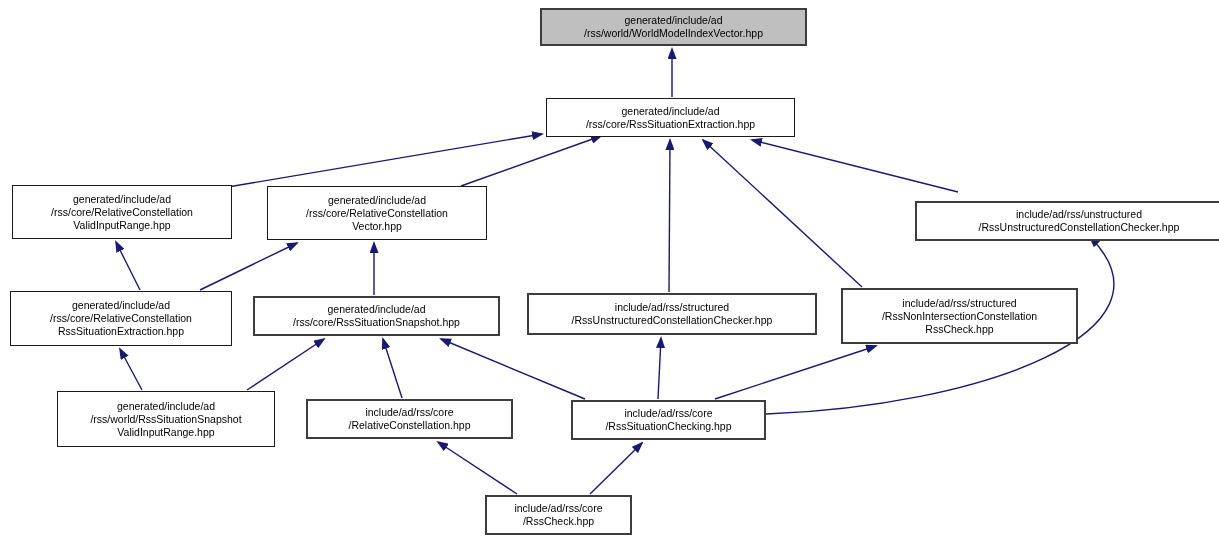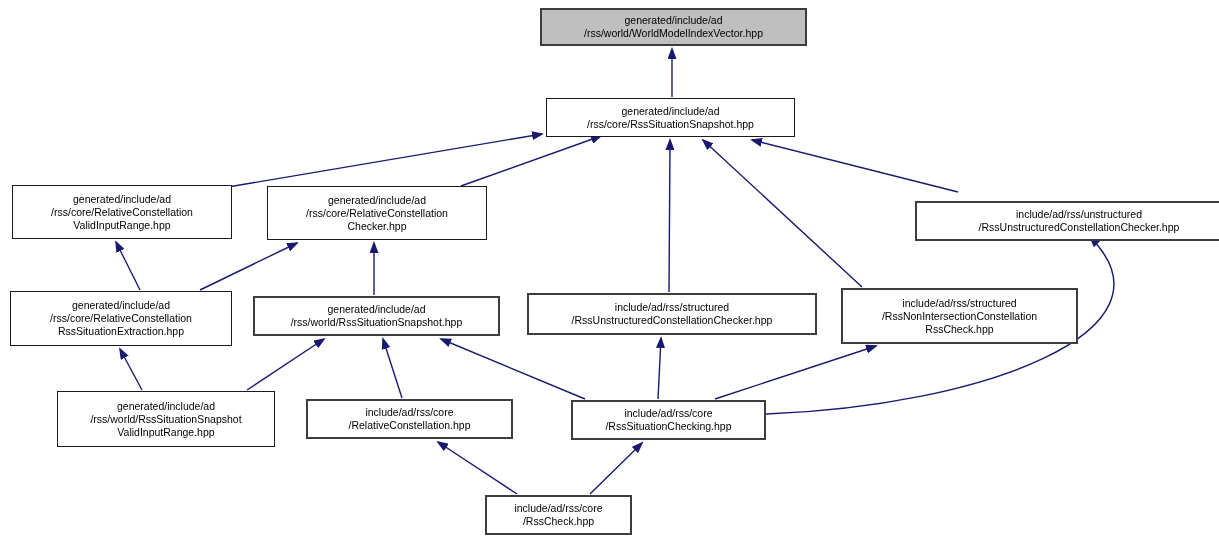--- a/index.html
+++ b/index.html
@@ -72,44 +72,44 @@
       <path d="M766,414 C980,406 1185,332 1090,237" fill="none" stroke="#191970" stroke-width="1.4" marker-end="url(#arrow)"></path>
       <path d="M517,494 L438,442" fill="none" stroke="#191970" stroke-width="1.4" marker-end="url(#arrow)"></path>
       <path d="M590,494 L642,443" fill="none" stroke="#191970" stroke-width="1.4" marker-end="url(#arrow)"></path>
     </svg>
 <div class="node highlight bold" style="left: 540px; top: 8px; width: 267px; height: 38px;">
       <div class="line">generated/include/ad</div>
       <div class="line">/rss/world/WorldModelIndexVector.hpp</div>
     </div>
     <div class="node" style="left: 546px; top: 98px; width: 249px; height: 39px;">
       <div class="line">generated/include/ad</div>
-      <div class="line">/rss/core/RssSituationSnapshot.hpp</div>
+      <div class="line">/rss/core/RssSituationExtraction.hpp</div>
     </div>
     <div class="node" style="left: 12px; top: 185px; width: 220px; height: 54px;">
       <div class="line">generated/include/ad</div>
       <div class="line">/rss/core/RelativeConstellation</div>
       <div class="line">ValidInputRange.hpp</div>
     </div>
     <div class="node" style="left: 267px; top: 186px; width: 220px; height: 54px;">
       <div class="line">generated/include/ad</div>
       <div class="line">/rss/core/RelativeConstellation</div>
-      <div class="line">Checker.hpp</div>
+      <div class="line">Vector.hpp</div>
     </div>
     <div class="node bold" style="left: 915px; top: 201px; width: 328px; height: 40px;">
       <div class="line">include/ad/rss/unstructured</div>
       <div class="line">/RssUnstructuredConstellationChecker.hpp</div>
     </div>
     <div class="node" style="left: 10px; top: 291px; width: 222px; height: 55px;">
       <div class="line">generated/include/ad</div>
       <div class="line">/rss/core/RelativeConstellation</div>
       <div class="line">RssSituationExtraction.hpp</div>
     </div>
     <div class="node bold" style="left: 253px; top: 296px; width: 247px; height: 40px;">
       <div class="line">generated/include/ad</div>
-      <div class="line">/rss/world/RssSituationSnapshot.hpp</div>
+      <div class="line">/rss/core/RssSituationSnapshot.hpp</div>
     </div>
     <div class="node bold" style="left: 527px; top: 293px; width: 290px; height: 42px;">
       <div class="line">include/ad/rss/structured</div>
       <div class="line">/RssUnstructuredConstellationChecker.hpp</div>
     </div>
     <div class="node bold" style="left: 841px; top: 288px; width: 237px; height: 56px;">
       <div class="line">include/ad/rss/structured</div>
       <div class="line">/RssNonIntersectionConstellation</div>
       <div class="line">RssCheck.hpp</div>
     </div>

